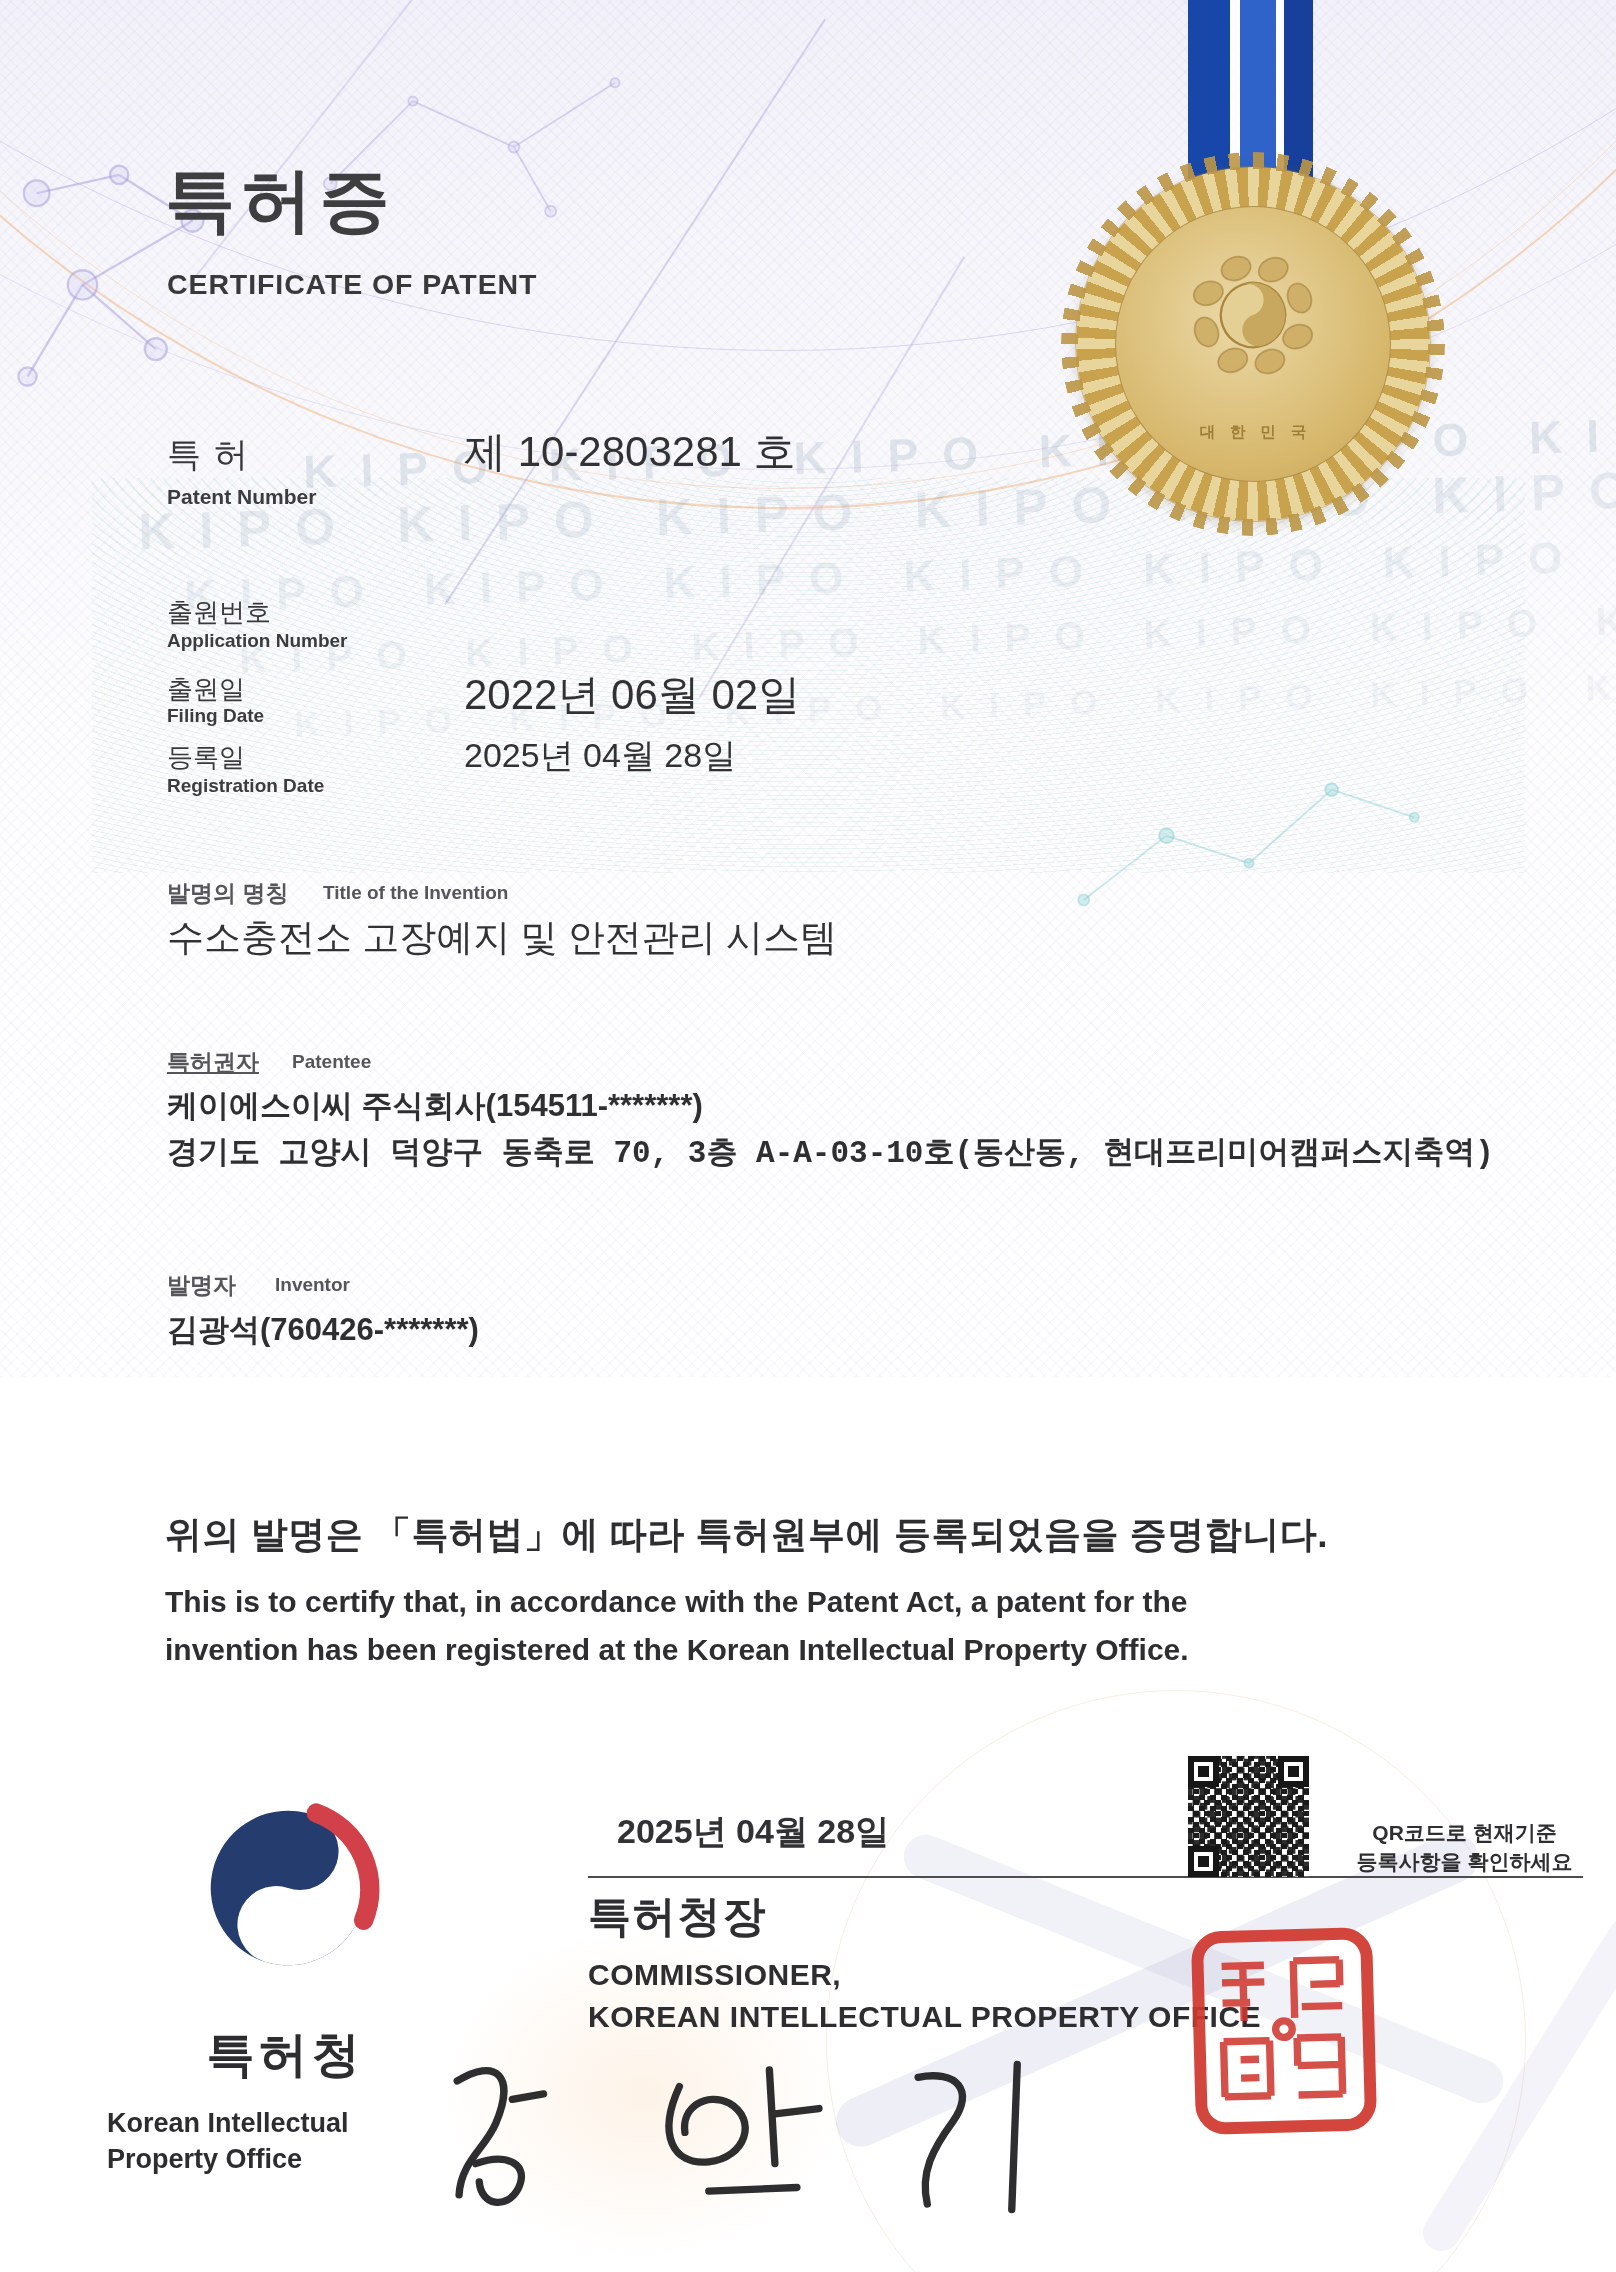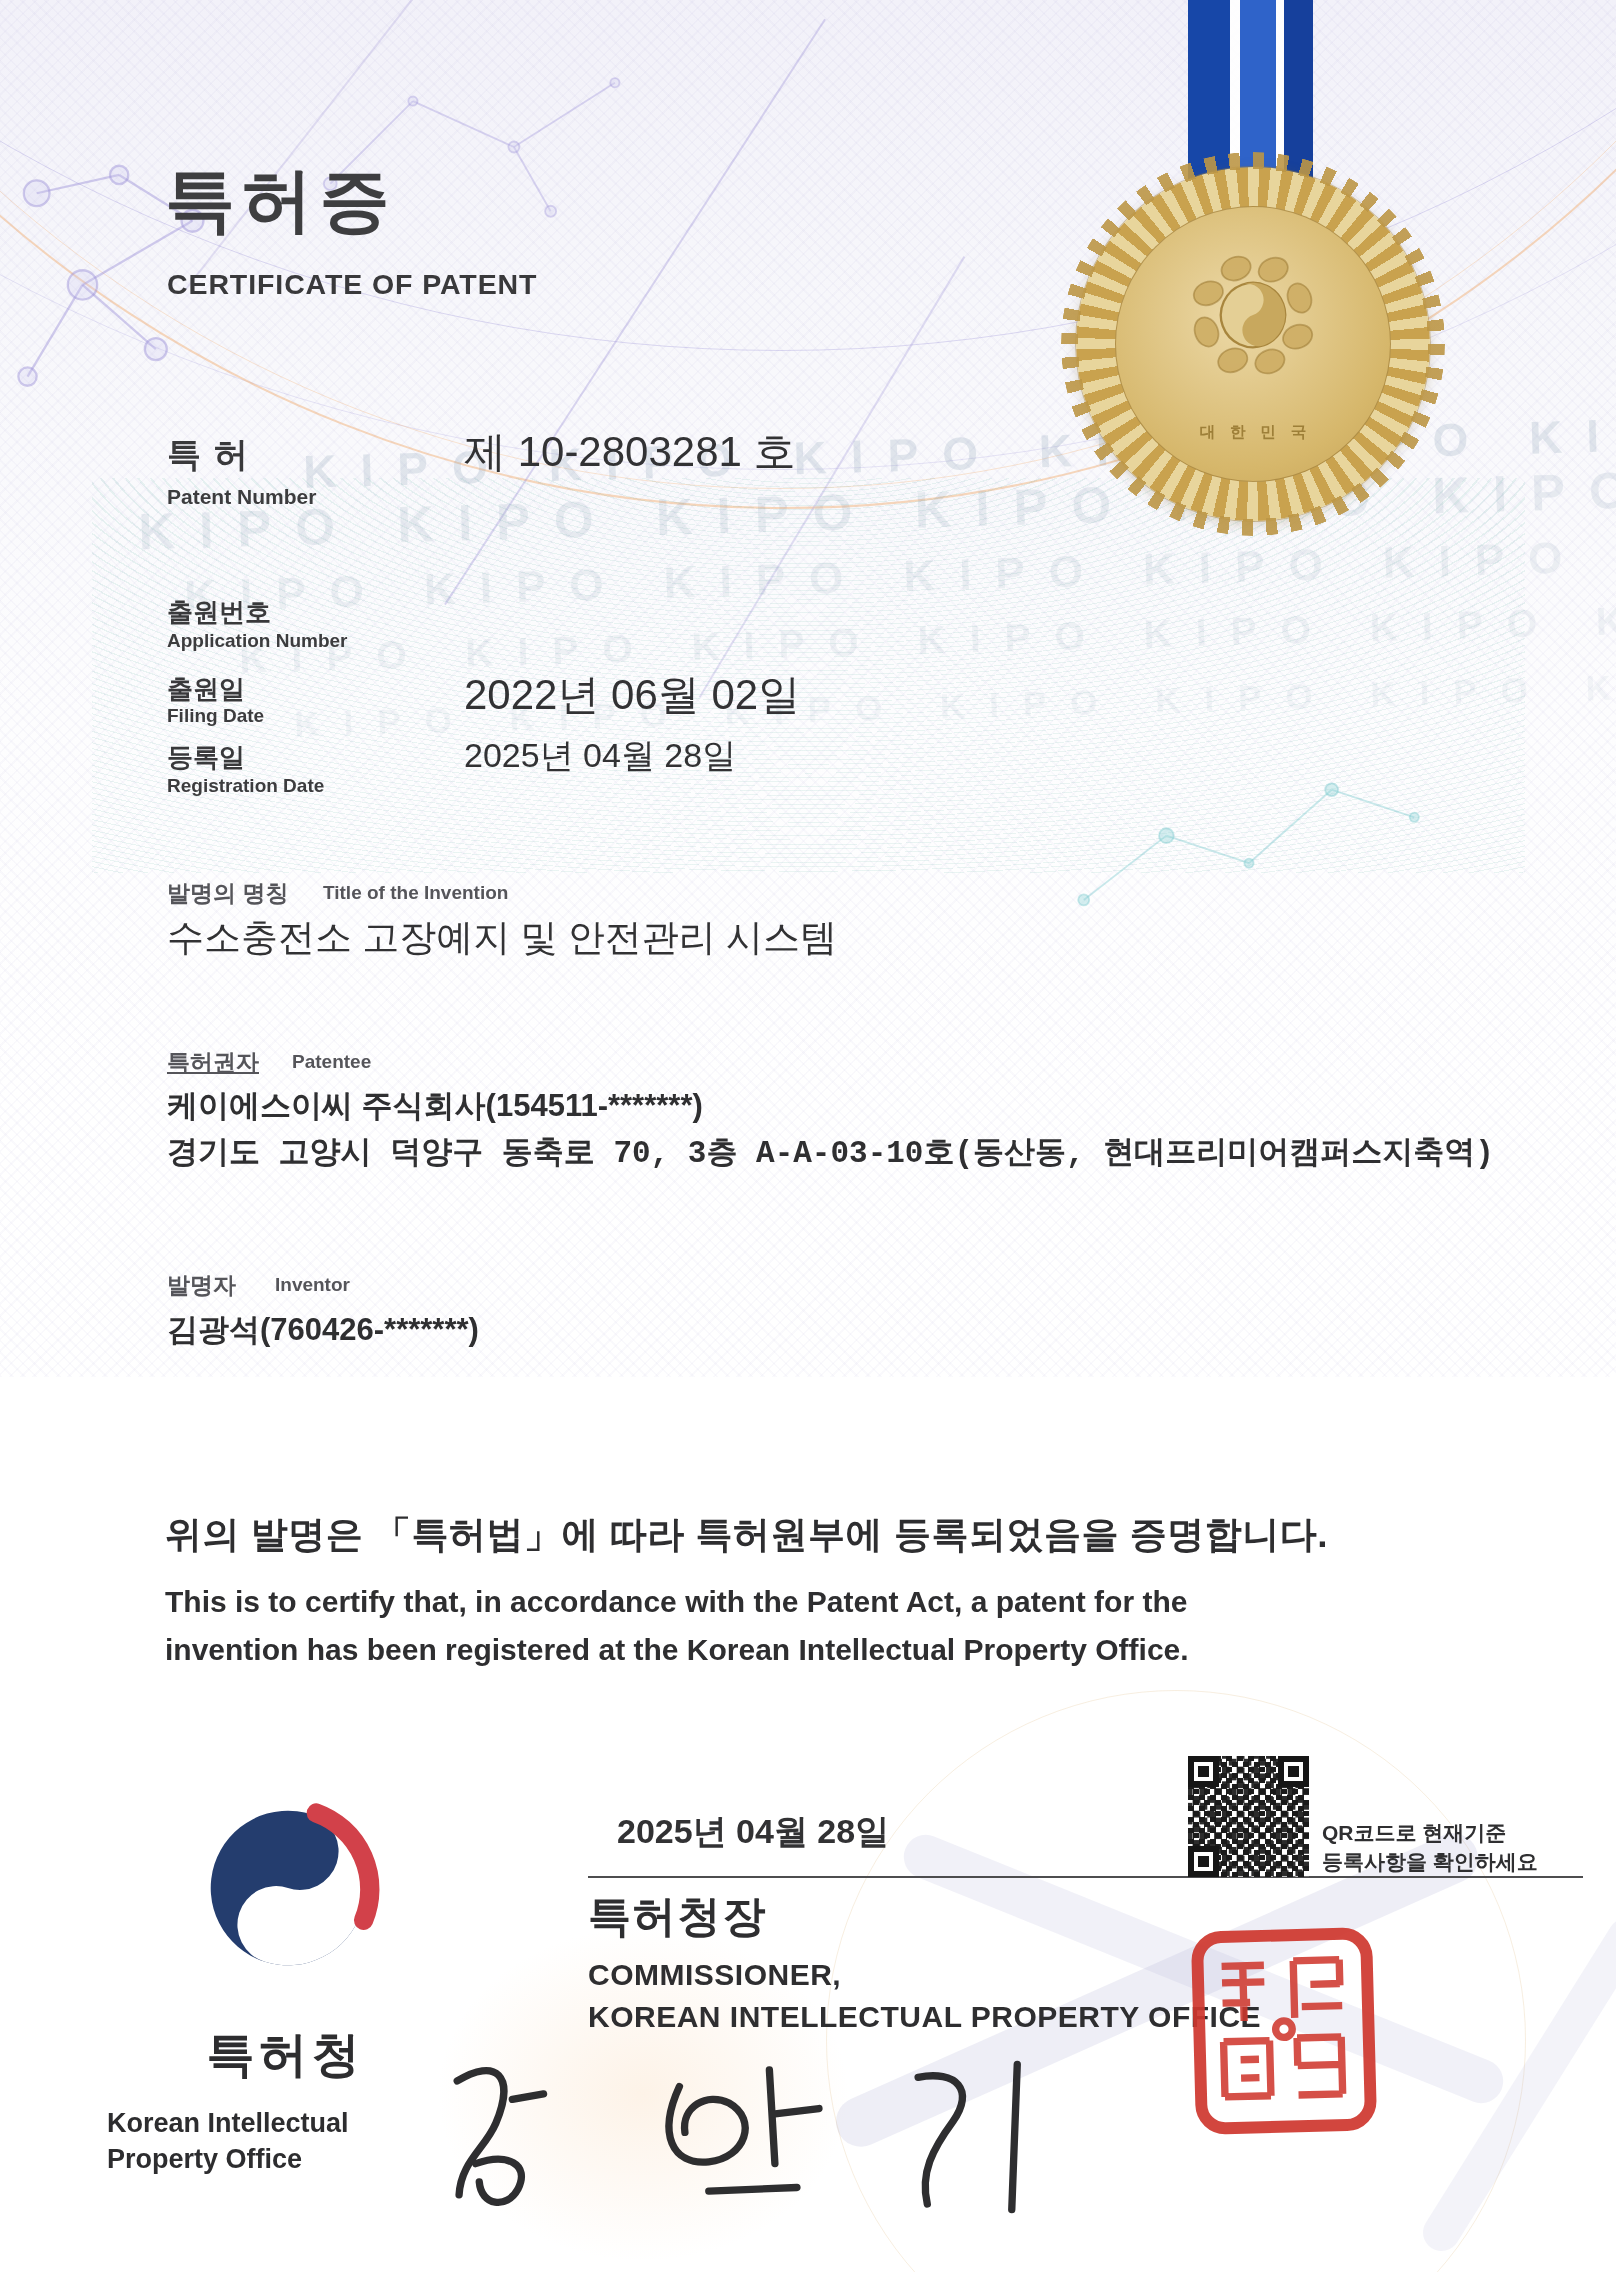--- a/index.html
+++ b/index.html
@@ -52,21 +52,21 @@
   .medal::before{content:"";position:absolute;inset:39px;border-radius:50%;
     background:radial-gradient(circle at 45% 40%, #ecd9a8, #d6b76b 68%, #c5a254);
     border:1.8px solid rgba(145,112,44,.55);}
   .medal .emblem{position:absolute;left:108px;top:79px;z-index:2;}
   .medal .country{position:absolute;left:0;right:0;top:255px;text-align:center;font-size:15.6px;font-weight:bold;
     letter-spacing:14.7px;color:#8f7029;opacity:.8;z-index:2;text-indent:14.7px;}
   
   .abs{position:absolute;z-index:4;}
   .title-ko{font-size:70px;font-weight:bold;color:#3e3e40;letter-spacing:7.3px;}
   .title-en{font-size:28.5px;font-weight:bold;color:#39393b;letter-spacing:0.9px;}
-  .lbl-ko{font-size:26px;font-weight:bold;color:#39393b;}
+  .lbl-ko{font-size:26px;font-weight:normal;color:#39393b;}
   .lbl-ko.big{font-size:34px;letter-spacing:1.8px;}
   .lbl-en{font-size:19px;font-weight:bold;color:#3c3c3e;}
   .lbl-en.big{font-size:21px;}
   .val{font-weight:normal;color:#323234;}
   .sec-lbl{font-size:23px;color:#55555a;font-weight:600;}
   .sec-lbl-en{font-size:19px;color:#55555a;font-weight:600;}
   .body-strong{font-size:31px;font-weight:bold;color:#2f2f31;}
   .stmt-ko{font-size:37px;font-weight:bold;color:#2e2e30;letter-spacing:0.5px;}
   .stmt-en{font-size:30px;font-weight:bold;color:#2e2e30;}
   .date-line{font-size:34px;font-weight:bold;color:#323234;}
@@ -75,21 +75,21 @@
   .comm{font-size:30px;font-weight:bold;color:#2e2e30;letter-spacing:0.5px;}
   
   .qr{position:absolute;left:1188px;top:1756px;width:121px;height:121px;z-index:4;background:#fff;
     background-image:
       repeating-conic-gradient(rgba(26,26,26,.92) 0% 25%, rgba(0,0,0,0) 0% 50%),
       repeating-conic-gradient(#1c1c1c 0% 25%, #ffffff 0% 50%);
     background-size:14.7px 14.7px,11px 11px;background-position:4.6px 2.8px,0 0;}
   .qf{position:absolute;width:31px;height:31px;border:6.4px solid #161616;background:#fff;box-sizing:border-box;}
   .qf::after{content:"";position:absolute;inset:3.7px;background:#161616;}
   .qf.tl{left:0;top:0;} .qf.tr{right:0;top:0;} .qf.bl{left:0;bottom:0;}
-  .qr-note{position:absolute;left:1322px;top:1819px;width:285px;text-align:left;z-index:4;
+  .qr-note{position:absolute;left:1322px;top:1819px;width:285px;text-align:center;z-index:4;
     font-size:21px;font-weight:bold;color:#2f2f31;line-height:28.5px;}
   
   .seal{position:absolute;left:1192px;top:1928px;z-index:5;transform:rotate(-1.5deg);opacity:.92;}
   .sig{position:absolute;left:404px;top:2046px;z-index:5;}
   .sr{position:absolute;width:0.9px;height:0.9px;overflow:hidden;clip:rect(0 0 0 0);white-space:nowrap;}
   
   .logo{position:absolute;left:196px;top:1796px;z-index:4;}
   .agency-ko{position:absolute;left:134px;top:2023px;width:303px;text-align:center;z-index:4;
     font-size:48px;font-weight:bold;color:#2d2d2f;letter-spacing:4.6px;}
   .agency-en{position:absolute;left:107px;top:2105px;width:358px;text-align:left;z-index:4;

